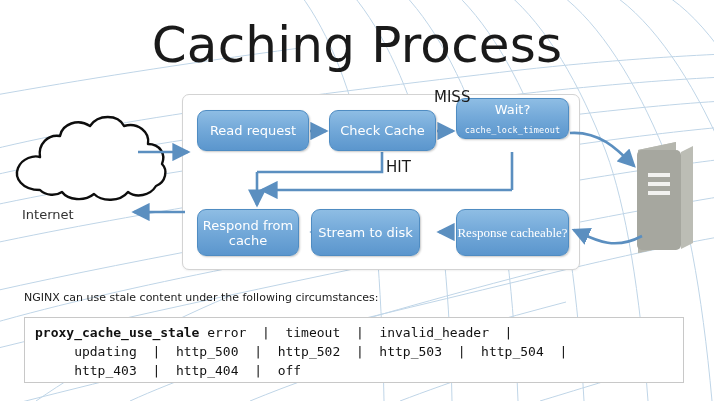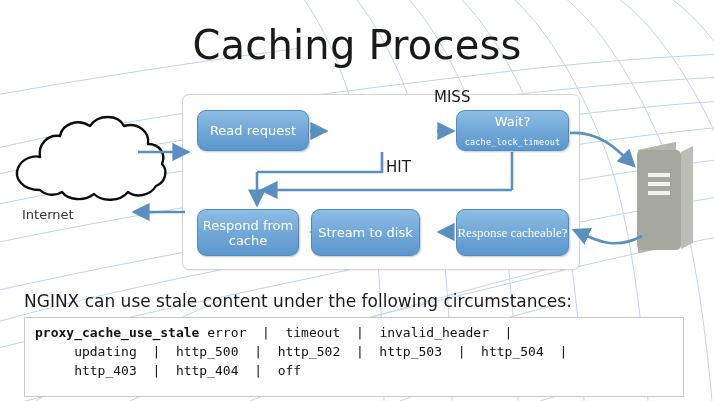--- a/index.html
+++ b/index.html
@@ -25,21 +25,21 @@
     pointer-events: none;
   }
 
   
   #title {
     position: absolute;
     left: 0;
     top: 22px;
     width: 714px;
     text-align: center;
-    font-size: 40px;
+    font-size: 50px;
     font-weight: 400;
     color: #1a1a1a;
     letter-spacing: 0.2px;
     line-height: 46px;
     font-family: "DejaVu Sans", sans-serif;
   }
 
   
   #flow-panel {
     position: absolute;
@@ -75,21 +75,21 @@
     font-family: "DejaVu Sans Mono", monospace;
     font-size: 8.5px;
     line-height: 10px;
     letter-spacing: 0.2px;
     margin-top: 8px;
     color: #ffffff;
   }
 
   #box-read     { left: 197px; top: 110px; width: 112px; height: 41px; }
   #box-check    { left: 329px; top: 110px; width: 107px; height: 41px; }
-  #box-wait     { left: 456px; top: 110px; width: 113px; height: 41px; }
+  #box-wait     { left: 456px; top: 98px; width: 113px; height: 41px; }
   #box-respond  { left: 197px; top: 209px; width: 102px; height: 47px; }
   #box-stream   { left: 311px; top: 209px; width: 109px; height: 47px; }
   #box-cache    { left: 456px; top: 209px; width: 113px; height: 47px; font-family: Liberation Serif, serif; }
 
   
   .edge-label {
     position: absolute;
     font-size: 15px;
     color: #1a1a1a;
     font-family: "DejaVu Sans", sans-serif;
@@ -118,33 +118,33 @@
     width: 714px;
     height: 401px;
     pointer-events: none;
   }
 
   
   #caption {
     position: absolute;
     left: 24px;
     top: 291px;
-    font-size: 17px;
+    font-size: 11px;
     color: #1a1a1a;
     font-family: "DejaVu Sans", sans-serif;
     white-space: nowrap;
   }
 
   
   #code-block {
     position: absolute;
     left: 24px;
     top: 317px;
     width: 660px;
-    height: 80px;
+    height: 66px;
     background: #ffffff;
     border: 1px solid #c8c8c8;
     box-sizing: border-box;
     padding: 5px 10px 4px 10px;
     font-family: "DejaVu Sans Mono", monospace;
     font-size: 13px;
     line-height: 19px;
     color: #111111;
     white-space: pre;
     overflow: hidden;
@@ -252,20 +252,23 @@
       <path d="M382,152 L382,172 L257,172"></path>
 
       <path d="M512,152 L512,190"></path>
     </g>
   </svg>
 
   <div class="fbox" id="box-read">
     <span>Read request</span>
   </div>
 
+  <div class="fbox" id="box-check">
+    <span>Check Cache</span>
+  </div>
 
   <div class="fbox" id="box-wait">
     <span>Wait?</span>
     <span class="sub">cache_lock_timeout</span>
   </div>
 
   <div class="fbox" id="box-respond">
     <span>Respond from cache</span>
   </div>
 

